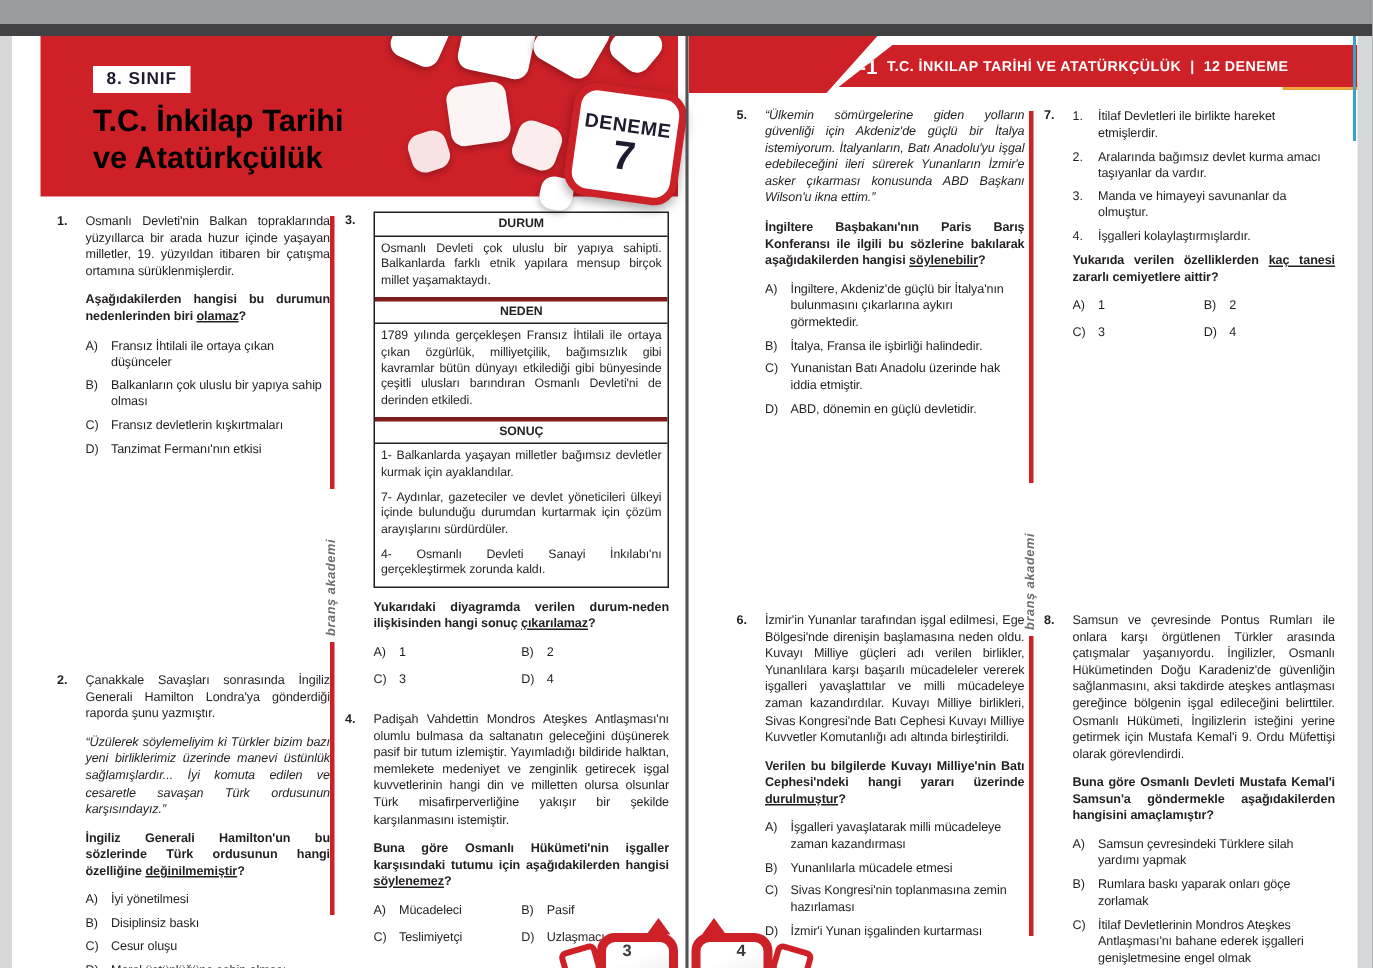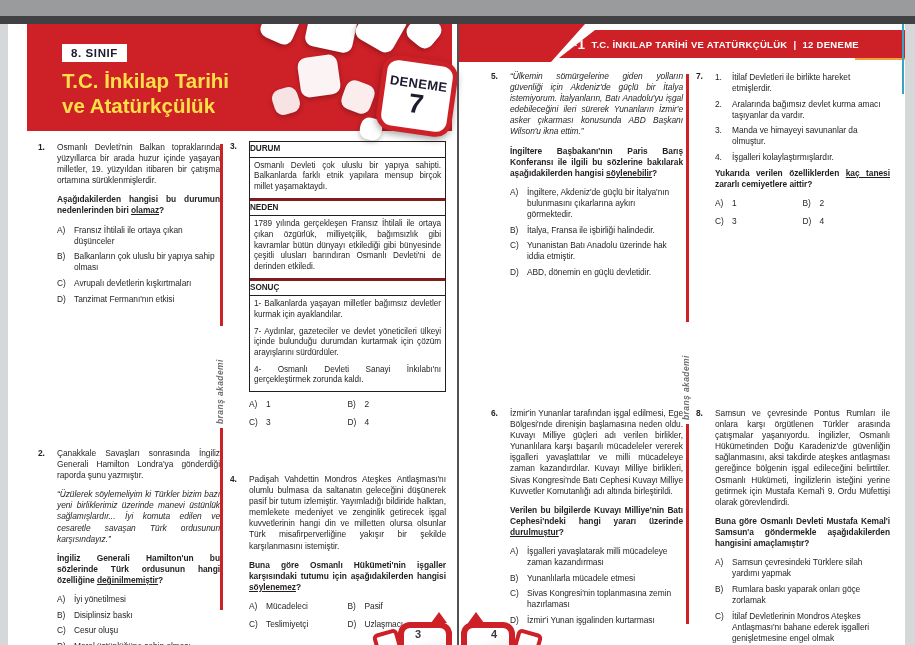--- a/index.html
+++ b/index.html
@@ -10,21 +10,21 @@
   .bar-bottom{position:absolute;left:0;top:634px;width:915px;height:11px;background:#414042;z-index:30}
   .spine{position:absolute;left:457px;top:8px;width:2px;height:626px;background:#515254;z-index:8}
   .page{position:absolute;top:8px;height:626px;background:#fff}
   #page-left{left:8px;width:449px}
   #page-right{left:459px;width:446px}
 
   
   .lp-header{position:absolute;left:19px;top:0;width:425px;height:107px;background:#cd2027}
   .grade-badge{position:absolute;left:35px;top:20px;background:#fff;color:#1e1b2e;font-weight:bold;
                font-size:11.5px;letter-spacing:.6px;padding:3px 9px}
-  .lp-title{position:absolute;left:35px;top:44px;color:#fde047;font-weight:bold;font-size:20.5px;line-height:25px}
+  .lp-title{position:absolute;left:35px;top:44px;color:#000000;font-weight:bold;font-size:20.5px;line-height:25px}
   .tile{position:absolute;background:#fff;border-radius:9px;box-shadow:0 2px 5px rgba(0,0,0,.28)}
   .deneme-badge{position:absolute;left:371px;top:34px;width:76px;height:76px;background:#fff;
                 border:5px solid #cd2027;border-radius:16px;transform:rotate(8deg);z-index:4;
                 display:flex;flex-direction:column;align-items:center;justify-content:center;
                 box-shadow:0 3px 7px rgba(0,0,0,.35)}
   .deneme-label{font-weight:bold;font-size:13px;letter-spacing:.4px;color:#1e1b2e}
   .deneme-number{font-weight:bold;font-size:27px;line-height:26px;color:#1e1b2e}
 
   
   .rp-red-stub{position:absolute;left:0;top:0;width:130px;height:38px;background:#cd2027;
@@ -47,21 +47,21 @@
   .u{text-decoration:underline;text-underline-offset:1px}
   .opts{margin-top:1px}
   .opt{display:flex;gap:4px;margin-bottom:4.5px}
   .opt-letter{flex:none;width:13px}
   .opt-text{flex:1}
   .opts-grid{display:grid;grid-template-columns:1fr 1fr;row-gap:7px;margin-top:3px}
   .opts-grid .opt{margin-bottom:0}
 
   
   .dtable{border:1px solid #231f20;font-size:8.2px;line-height:1.3;margin-bottom:7px}
-  .dtable .th{font-weight:bold;padding:2px 0;border-bottom:1px solid #231f20}
+  .dtable .th{font-weight:bold;text-align:center;padding:2px 0;border-bottom:1px solid #231f20}
   .dtable .td{padding:3px 4px 5px;border-bottom:3px solid #7f1d1d;text-align:justify}
   .dtable .td.last{border-bottom:none}
   .dtable .td p{margin-bottom:6px;text-align:justify}
   .dtable .td p:last-child{margin-bottom:0}
 
   
   .vseg{position:absolute;width:3px;background:#cd2027}
   .vbrand{position:absolute;writing-mode:vertical-rl;transform:rotate(180deg);
           font-style:italic;font-weight:bold;font-size:8.5px;color:#6d6e71;letter-spacing:.4px}
 
@@ -111,21 +111,21 @@
           <div class="opt">
               <span class="opt-letter">A)</span>
               <span class="opt-text">Fransız İhtilali ile ortaya çıkan düşünceler</span>
             </div>
           <div class="opt">
               <span class="opt-letter">B)</span>
               <span class="opt-text">Balkanların çok uluslu bir yapıya sahip olması</span>
             </div>
           <div class="opt">
               <span class="opt-letter">C)</span>
-              <span class="opt-text">Avrupalı devletlerin kışkırtmaları</span>
+              <span class="opt-text">Fransız devletlerin kışkırtmaları</span>
             </div>
           <div class="opt">
               <span class="opt-letter">D)</span>
               <span class="opt-text">Tanzimat Fermanı'nın etkisi</span>
             </div>
         </div>
       </div>
     </div>
 
     <div class="q" style="left:30px;top:424px;width:182px">
@@ -167,20 +167,21 @@
           <div class="td">Osmanlı Devleti çok uluslu bir yapıya sahipti. Balkanlarda farklı etnik yapılara mensup birçok millet yaşamaktaydı.</div>
           <div class="th">NEDEN</div>
           <div class="td">1789 yılında gerçekleşen Fransız İhtilali ile ortaya çıkan özgürlük, milliyetçilik, bağımsızlık gibi kavramlar bütün dünyayı etkilediği gibi bünyesinde çeşitli ulusları barındıran Osmanlı Devleti'ni de derinden etkiledi.</div>
           <div class="th">SONUÇ</div>
           <div class="td last">
             <p>1- Balkanlarda yaşayan milletler bağımsız devletler kurmak için ayaklandılar.</p>
             <p>7- Aydınlar, gazeteciler ve devlet yöneticileri ülkeyi içinde bulunduğu durumdan kurtarmak için çözüm arayışlarını sürdürdüler.</p>
             <p>4- Osmanlı Devleti Sanayi İnkılabı'nı gerçekleştirmek zorunda kaldı.</p>
           </div>
         </div>
+        <p class="stem"><span>Yukarıdaki diyagramda verilen durum-neden ilişkisinden hangi sonuç </span><span class="u">çıkarılamaz</span><span>?</span></p>
         <div class="opts-grid">
           <div class="opt">
               <span class="opt-letter">A)</span>
               <span class="opt-text">1</span>
             </div>
           <div class="opt">
               <span class="opt-letter">B)</span>
               <span class="opt-text">2</span>
             </div>
           <div class="opt">

